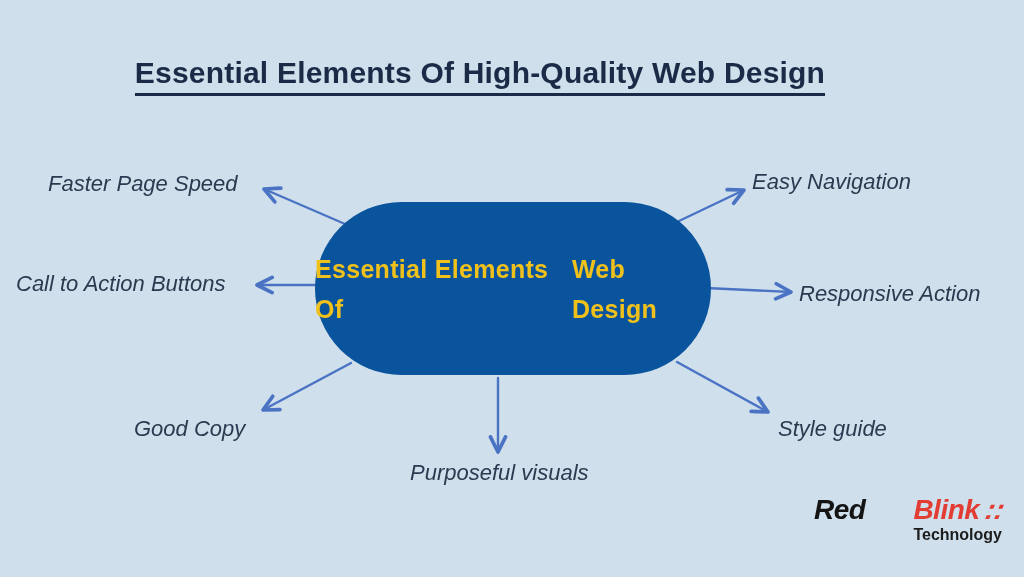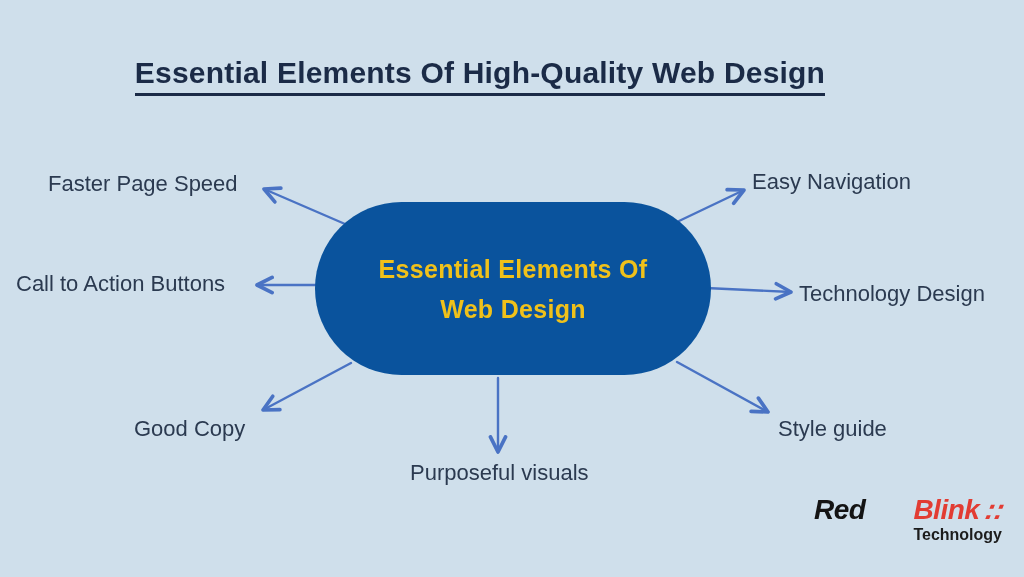--- a/index.html
+++ b/index.html
@@ -42,37 +42,38 @@
   }
   .center-pill {
     position: absolute;
     left: 315px;
     top: 202px;
     width: 396px;
     height: 173px;
     background: #0a539d;
     border-radius: 100px;
     display: flex;
-    flex-direction: column;
+    flex-direction: row;
     align-items: center;
     justify-content: center;
-    text-align: right;
+    text-align: left;
   }
   .center-pill .line {
     color: #f0c11a;
     font-size: 25px;
     font-weight: bold;
     line-height: 40px;
     letter-spacing: 0.3px;
   }
   .node {
     position: absolute;
     font-size: 22px;
     color: #2b3a50;
     white-space: nowrap;
+    font-style: italic;
   }
   #n-fps { left: 48px;  top: 171px; }
   #n-en  { left: 752px; top: 169px; }
   #n-cta { left: 16px;   top: 271px; }
   #n-rd  { left: 799px; top: 281px; }
   #n-gc  { left: 134px; top: 416px; }
   #n-pv  { left: 410px; top: 460px; }
   #n-sg  { left: 778px; top: 416px; }
   .logo {
     position: absolute;
@@ -132,21 +133,21 @@
   </svg>
 
   <div class="center-pill">
     <div class="line">Essential Elements Of</div>
     <div class="line">Web Design</div>
   </div>
 
   <div class="node" id="n-fps">Faster Page Speed</div>
   <div class="node" id="n-en">Easy Navigation</div>
   <div class="node" id="n-cta">Call to Action Buttons</div>
-  <div class="node" id="n-rd">Technology Design</div>
+  <div class="node" id="n-rd">Responsive Action</div>
   <div class="node" id="n-gc">Good Copy</div>
   <div class="node" id="n-pv">Purposeful visuals</div>
   <div class="node" id="n-sg">Style guide</div>
 
   <div class="logo">
     <div class="logo-row">
       <span class="logo-red">Red</span><span class="logo-blink">Blink</span><span class="logo-mark">::</span>
     </div>
     <div class="logo-tagline">Technology</div>
   </div>

